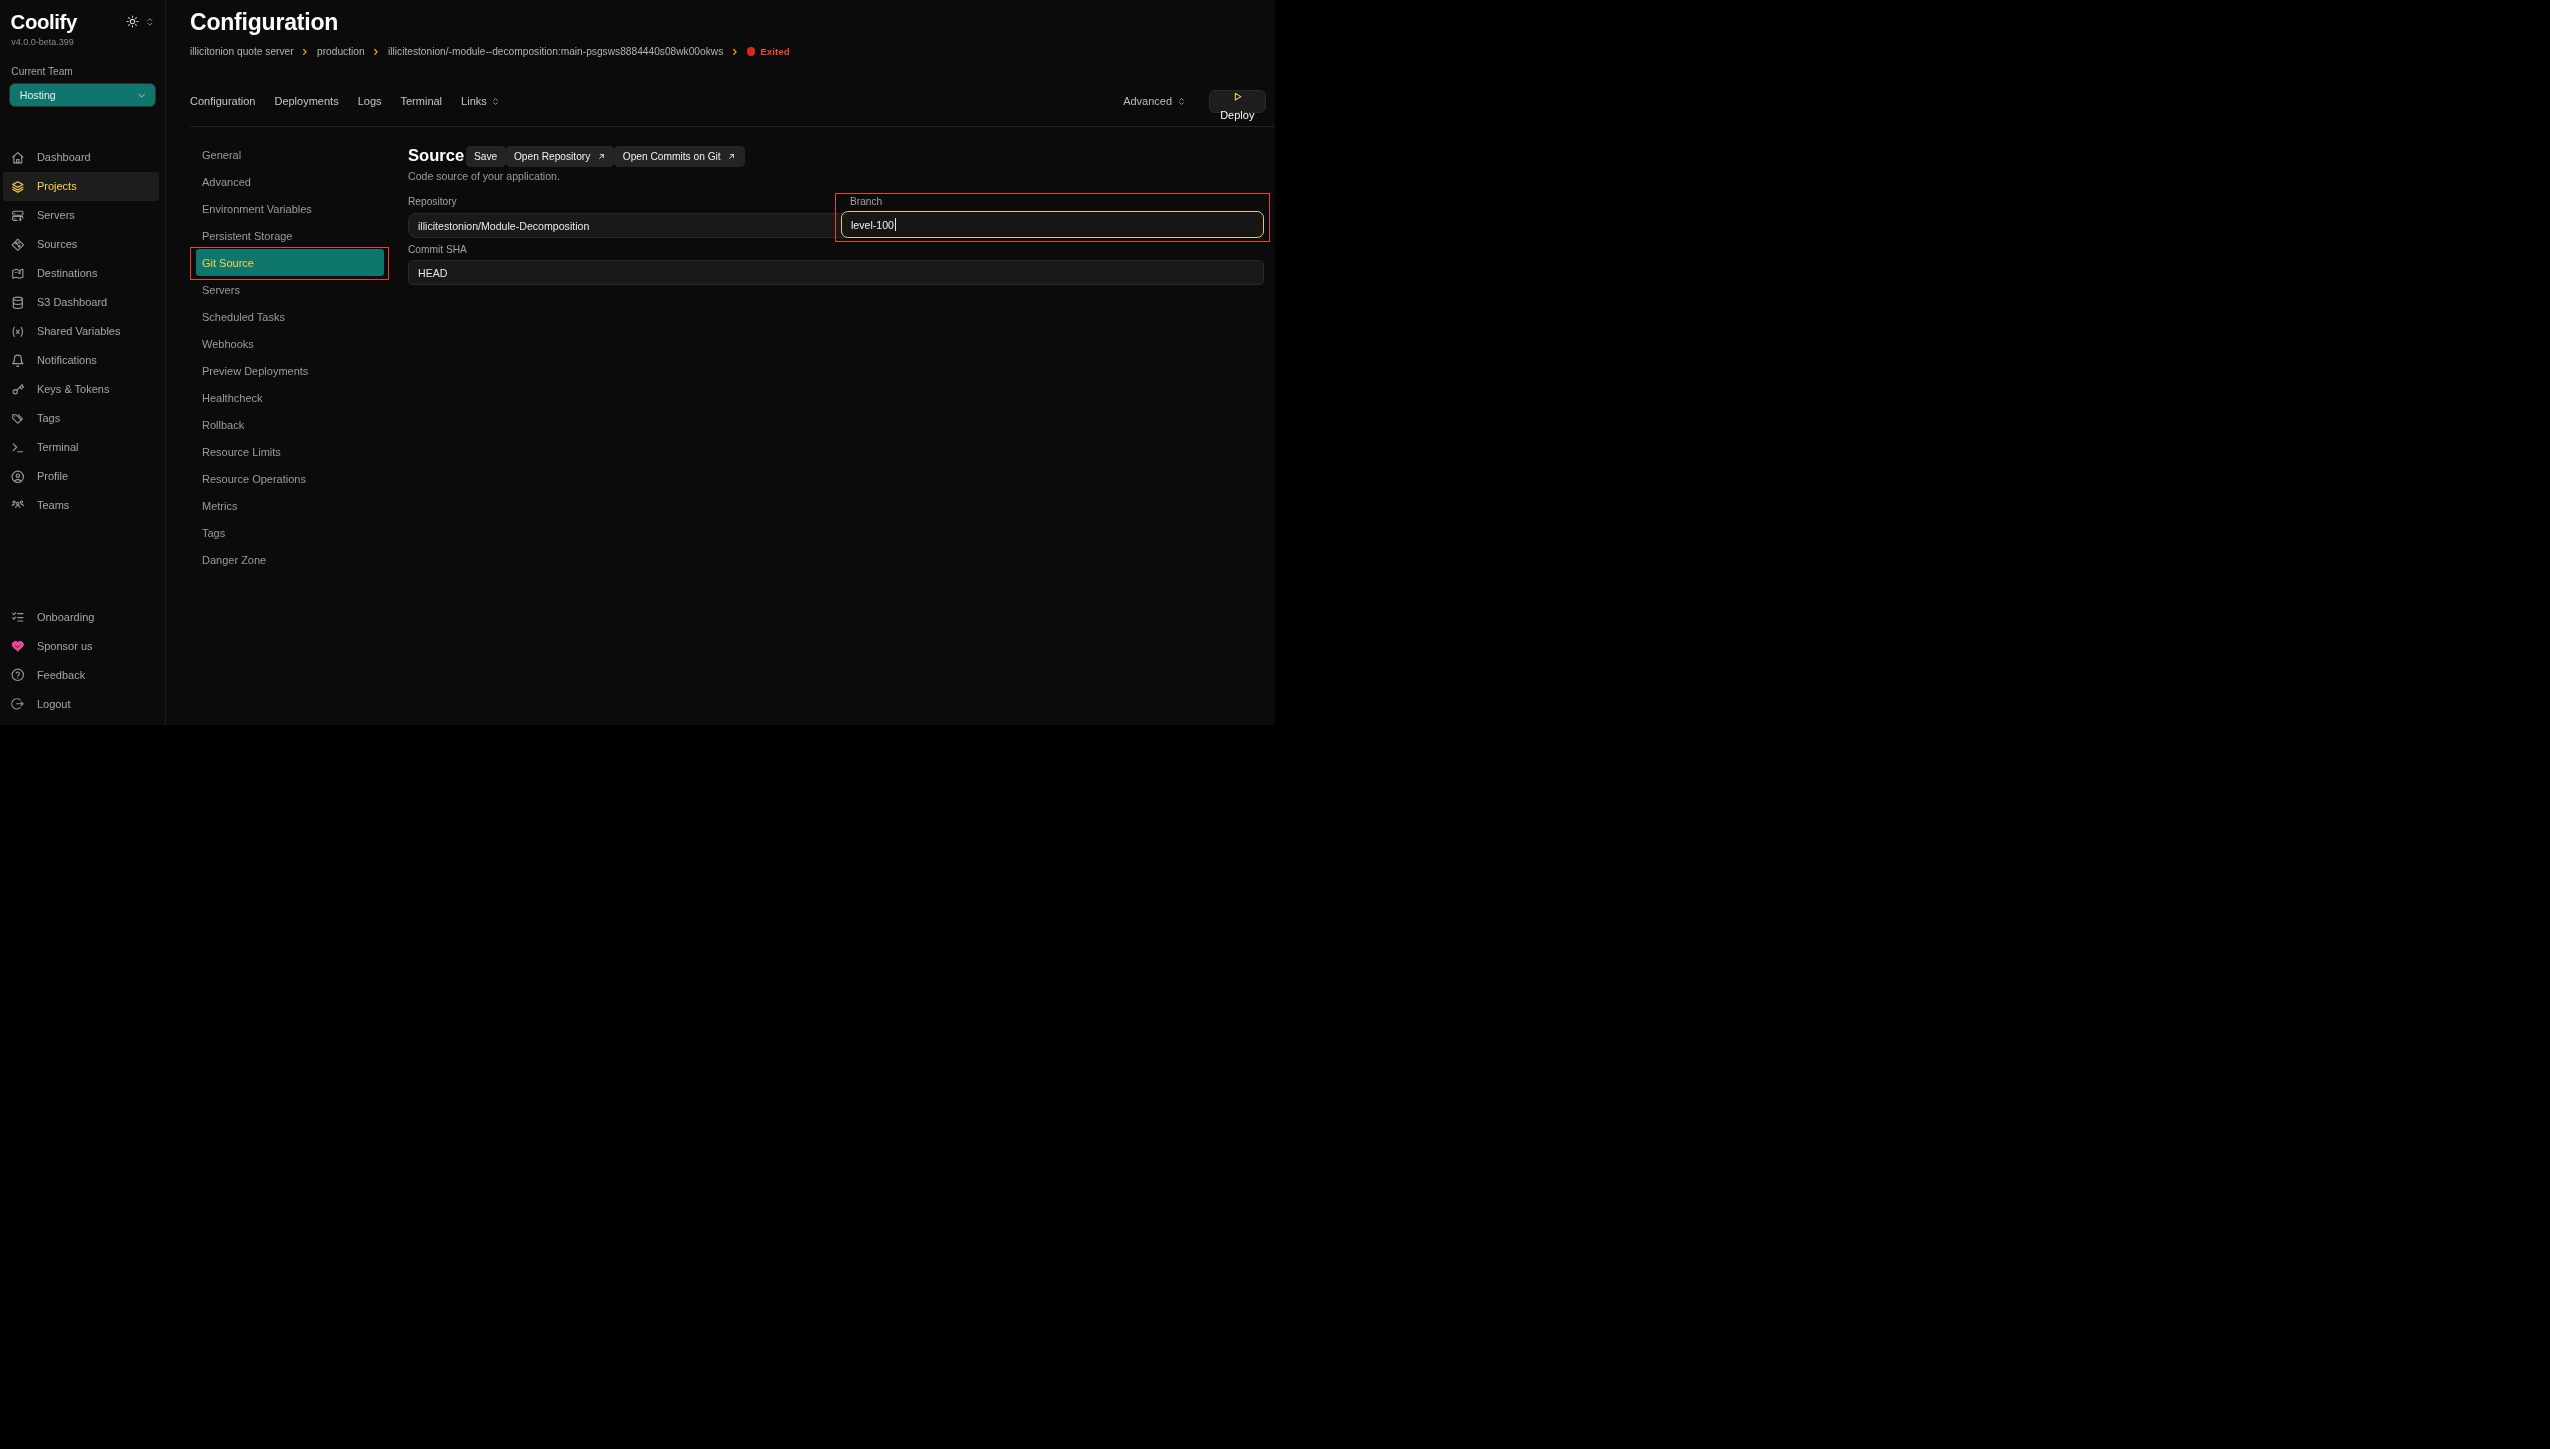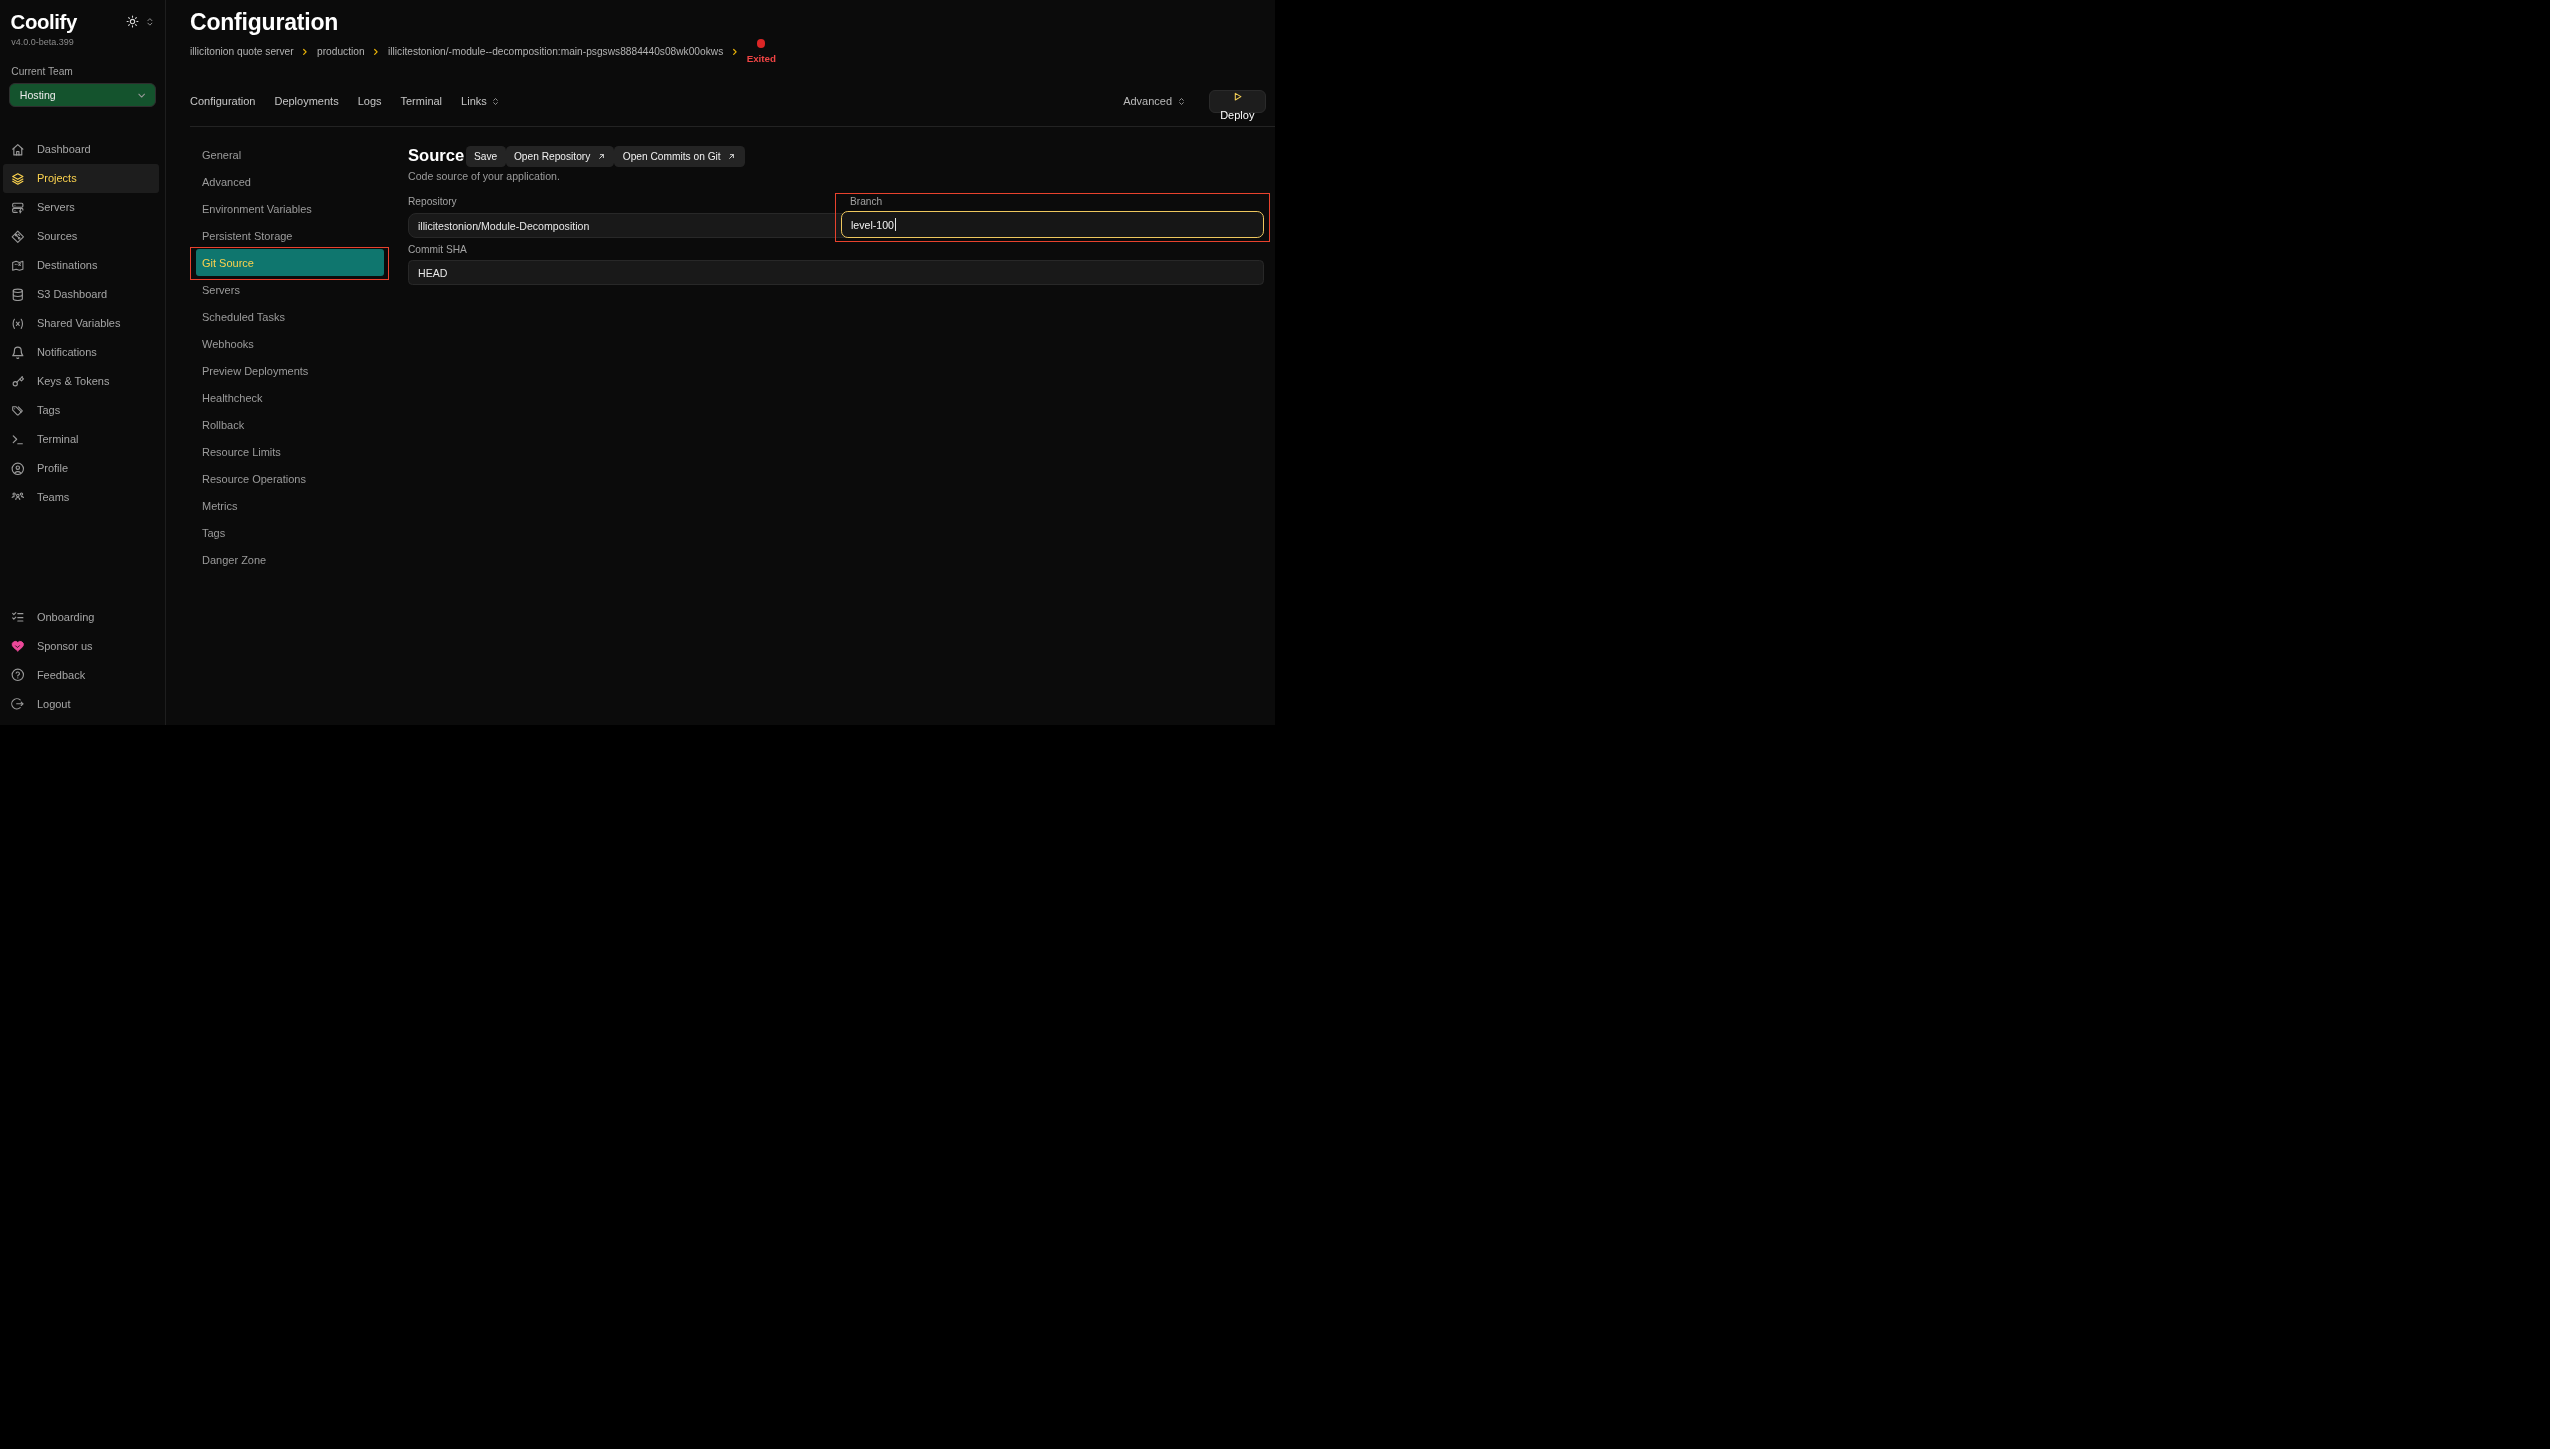--- a/index.html
+++ b/index.html
@@ -16,21 +16,21 @@
     position:absolute; left:0; top:0; width:166px; height:100%;
     border-right:0.8px solid #1e1e1e; display:flex; flex-direction:column;
   }
   .logo-row { display:flex; align-items:flex-start; justify-content:space-between; padding:10.6px 10.6px 0 10.6px; }
   .logo { font-size:20.4px; font-weight:800; color:#ffffff; letter-spacing:-0.4px; line-height:23px; }
   .logo-icons { display:flex; align-items:center; gap:6px; margin-top:4.5px; color:#d8d8d8; }
   .logo-icons .chev { color:#8f8f8f; }
   .version { font-size:9px; color:#8a8a8a; padding:3px 0 0 11.3px; }
   .team-label { font-size:10.2px; color:#a3a3a3; padding:19.7px 0 0 11.3px; }
   .team-select {
-    margin:6px 9px 8px 9px; height:24px; background:#14532d;
+    margin:6px 9px 16px 9px; height:24px; background:#0f766e;
     border:0.8px solid #2e2e2e; border-radius:6px;
     display:flex; align-items:center; justify-content:space-between;
     padding:0 7.6px 0 9.8px; font-size:10.6px; color:#ececec; cursor:pointer;
   }
   .team-select .chev { color:#9a9a9a; }
   .nav { margin-top:19.7px; }
   .nav-item {
     height:29px; margin:0 6px 0 3px; padding-left:8.3px; border-radius:3px;
     display:flex; align-items:center; gap:12px;
     font-size:11px; color:#a6a6a6; cursor:pointer;
@@ -47,21 +47,21 @@
   .page-title {
     position:absolute; left:24px; top:9px;
     font-size:23px; font-weight:800; color:#ffffff; letter-spacing:-0.2px;
   }
   .breadcrumb {
     position:absolute; left:24px; top:44px; height:15px;
     display:flex; align-items:center; gap:6.8px; font-size:10.2px; color:#b3b3b3;
   }
   .breadcrumb .sep { color:#eab308; }
   .crumb { cursor:pointer; }
-  .status-badge { display:flex; align-items:center; gap:5.3px;flex-direction:column; }
+  .status-badge { display:flex; align-items:center; gap:5.3px; }
   .status-dot { width:8.3px; height:8.3px; border-radius:50%; background:#dc2626; }
   .status-text { color:#ef4444; font-weight:700; font-size:9.8px; }
 
   .tabs-row {
     position:absolute; left:24px; right:9px; top:89px; height:24px;
     display:flex; align-items:center;
   }
   .tabs { display:flex; align-items:center; gap:19px; }
   .tab { font-size:11px; color:#c6c6c6; cursor:pointer; display:flex; align-items:center; gap:3.8px; }
   .tab .chev { color:#9a9a9a; }

